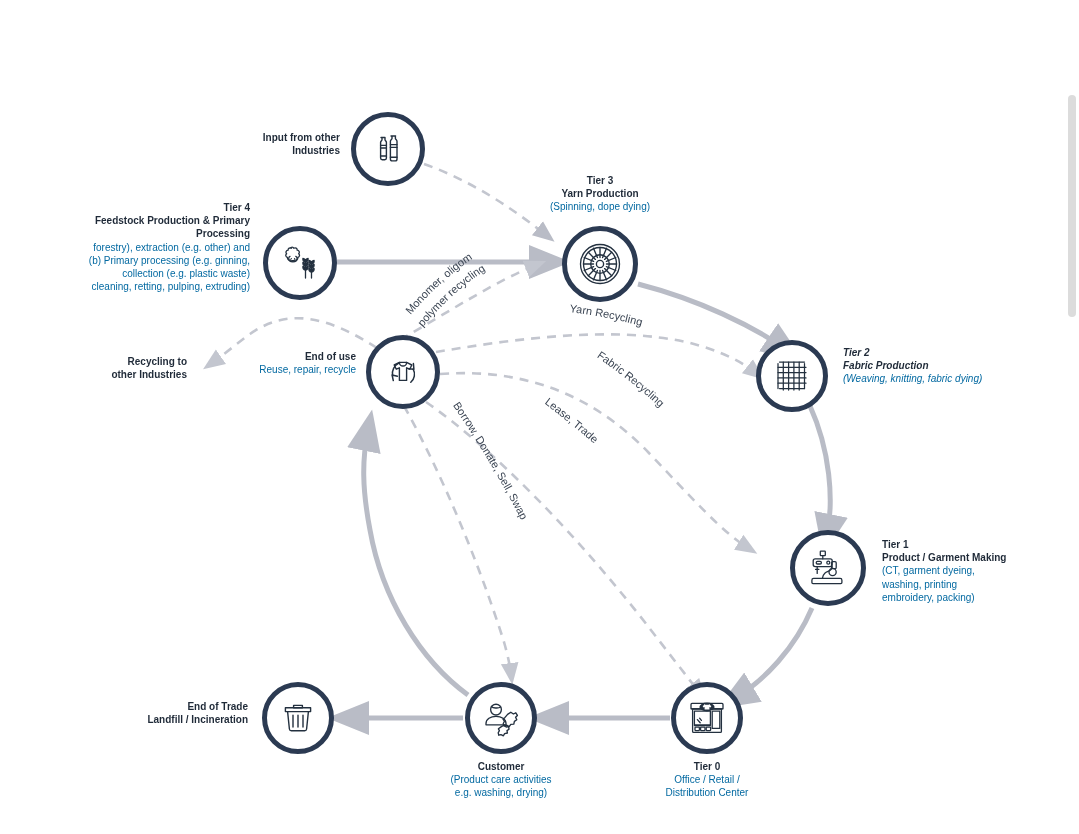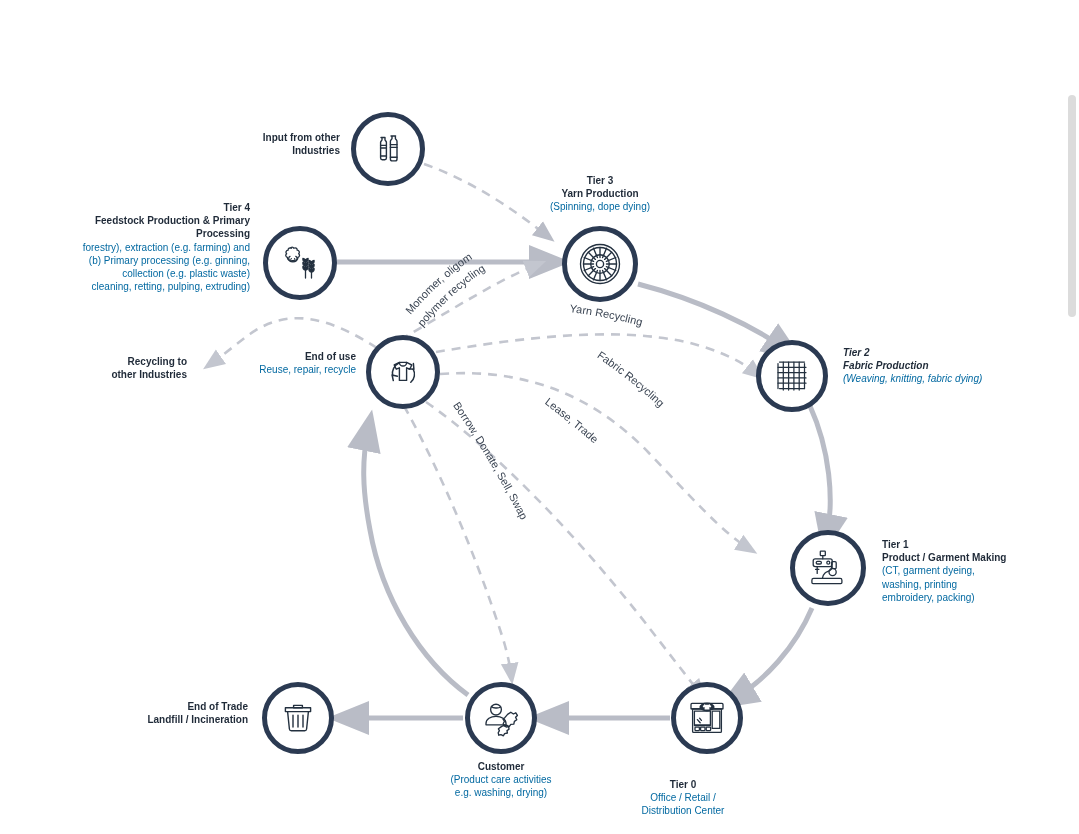--- a/index.html
+++ b/index.html
@@ -186,21 +186,21 @@
         <path d="M33.5 22c-1.8-.4-2.8-1.8-2.6-3.5 1.8.3 2.7 1.7 2.6 3.5zM33.5 22c1.8-.4 2.8-1.8 2.6-3.5-1.8.3-2.7 1.7-2.6 3.5z"></path>
         <path d="M33.5 26c-1.8-.4-2.8-1.8-2.6-3.5 1.8.3 2.7 1.7 2.6 3.5zM33.5 26c1.8-.4 2.8-1.8 2.6-3.5-1.8.3-2.7 1.7-2.6 3.5z"></path>
         <path d="M33.5 30c-1.8-.4-2.8-1.8-2.6-3.5 1.8.3 2.7 1.7 2.6 3.5zM33.5 30c1.8-.4 2.8-1.8 2.6-3.5-1.8.3-2.7 1.7-2.6 3.5z"></path>
       </svg>
     </span>
   </div>
   <div class="lbl ta-r" style="left:10px; top:201px; width:240px;">
     <span class="t">Tier 4</span>
     <span class="t">Feedstock Production &amp; Primary</span>
     <span class="t">Processing</span>
-    <span class="s">forestry), extraction (e.g. farming) and</span>
+    <span class="s">forestry), extraction (e.g. other) and</span>
     <span class="s">(b) Primary processing (e.g. ginning,</span>
     <span class="s">collection (e.g. plastic waste)</span>
     <span class="s">cleaning, retting, pulping, extruding)</span>
   </div>
 
   <div class="node" style="left:562px; top:226px; width:76px; height:76px;">
     <span>
       <svg width="46" height="46" viewBox="0 0 46 46" fill="none" stroke="#23303f" stroke-width="1.35" stroke-linecap="round">
         <circle cx="23" cy="23" r="19.5"></circle>
         <circle cx="23" cy="23" r="16.5"></circle>
@@ -283,21 +283,21 @@
         <path d="M8.4 27.6h16"></path>
 
         <path d="M11.4 21.6l2.8 3.2M13.6 20.2l1.8 2.2"></path>
 
         <rect x="9" y="29.2" width="4.4" height="3.4" rx=".5"></rect>
         <rect x="14.6" y="29.2" width="4.4" height="3.4" rx=".5"></rect>
         <rect x="20.2" y="29.2" width="4.4" height="3.4" rx=".5"></rect>
       </svg>
     </span>
   </div>
-  <div class="lbl ta-c" style="left:598px; top:760px; width:170px;margin-top:18px;">
+  <div class="lbl ta-c" style="left:622px; top:760px; width:170px;">
     <span class="t">Tier 0</span>
     <span class="s">Office / Retail /</span>
     <span class="s">Distribution Center</span>
   </div>
 
   <div class="node" style="left:465px; top:682px; width:72px; height:72px;">
     <span>
       <svg width="42" height="40" viewBox="0 0 42 40" fill="none" stroke="#23303f" stroke-width="1.35" stroke-linecap="round" stroke-linejoin="round">
 
         <path d="M10.6 11.6c0-3 2.4-5.4 5.4-5.4s5.4 2.4 5.4 5.4-2.4 5.4-5.4 5.4-5.4-2.4-5.4-5.4z"></path>

